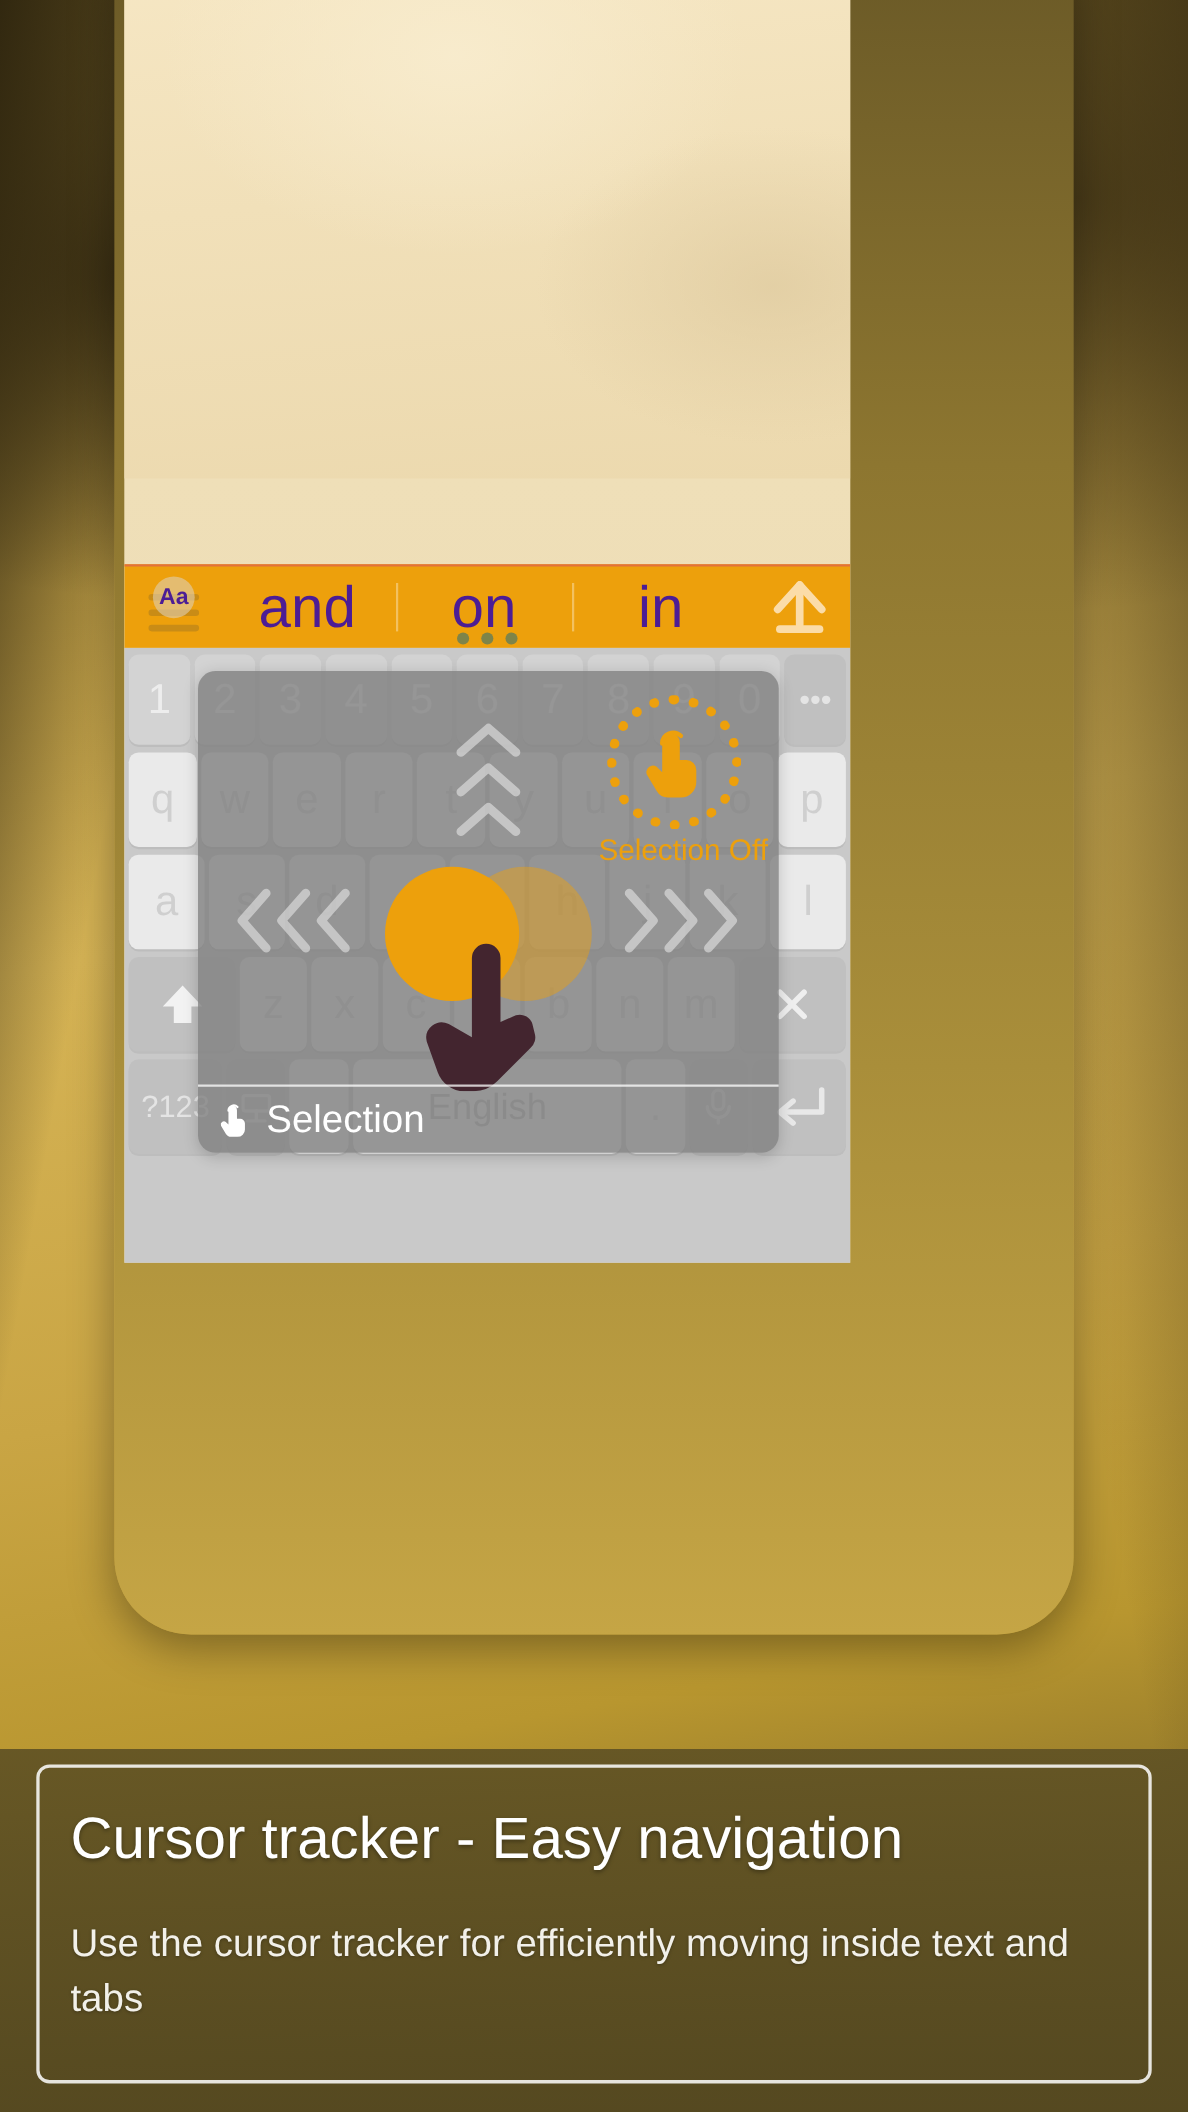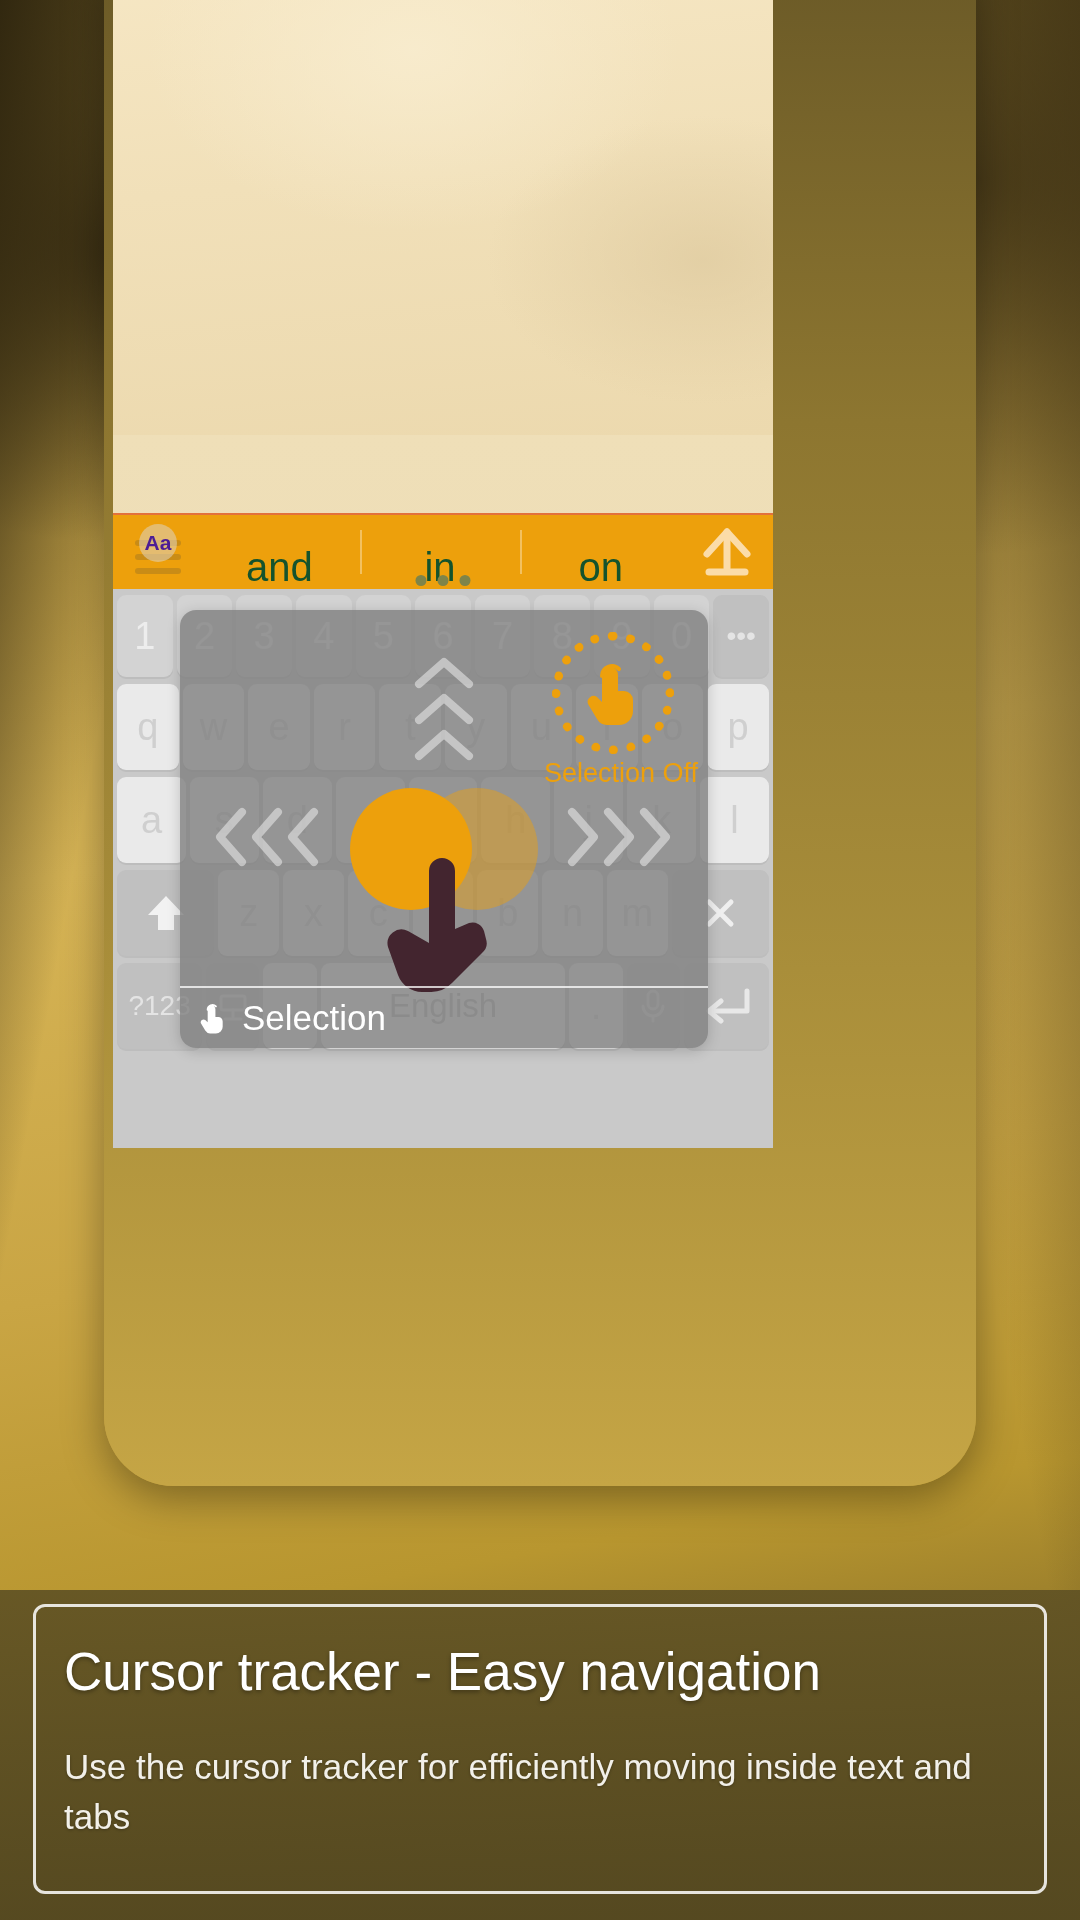--- a/index.html
+++ b/index.html
@@ -109,22 +109,22 @@
   }
   .menu-badge {
     position:absolute; left:26px; top:10px;
     width:38px; height:38px; border-radius:50%;
     background:rgba(222,205,175,.62);
     color:#4c1d95; font-size:21px; font-weight:bold;
     display:flex; align-items:center; justify-content:center;
   }
   .suggest-item {
     flex:1 1 0; height:76px;
-    display:flex; align-items:flex-end; justify-content:center;
-    color:#14532d; font-size:40px;
+    display:flex; align-items:center; justify-content:center;
+    color:#4c1d95; font-size:53px;
     position:relative;
   }
   .suggest-item + .suggest-item::before{
     content:""; position:absolute; left:0; top:16px; width:2px; height:44px;
     background:rgba(255,255,255,.35);
   }
   .expand-btn{
     width:92px; height:76px; flex:0 0 auto;
     display:flex; align-items:center; justify-content:center;
   }
@@ -250,24 +250,24 @@
             <i></i>
             <i></i>
             <i></i>
           </div>
         <div class="menu-badge">Aa</div>
       </div>
       <div class="suggest-item">
           <span>and</span>
         </div>
       <div class="suggest-item">
+          <span>on</span>
+        </div>
+      <div class="suggest-item">
           <span>in</span>
-        </div>
-      <div class="suggest-item">
-          <span>on</span>
         </div>
       <div class="expand-btn">
         <svg width="56" height="56" viewBox="0 0 56 56">
           <path d="M28 8 L48 30" stroke="#fbdca8" stroke-width="7" stroke-linecap="round" fill="none"></path>
           <path d="M28 8 L8 30" stroke="#fbdca8" stroke-width="7" stroke-linecap="round" fill="none"></path>
           <path d="M28 10 L28 44" stroke="#fbdca8" stroke-width="7" stroke-linecap="round" fill="none"></path>
           <path d="M10 48 L46 48" stroke="#fbdca8" stroke-width="7" stroke-linecap="round" fill="none"></path>
         </svg>
       </div>
       <div class="dots">

